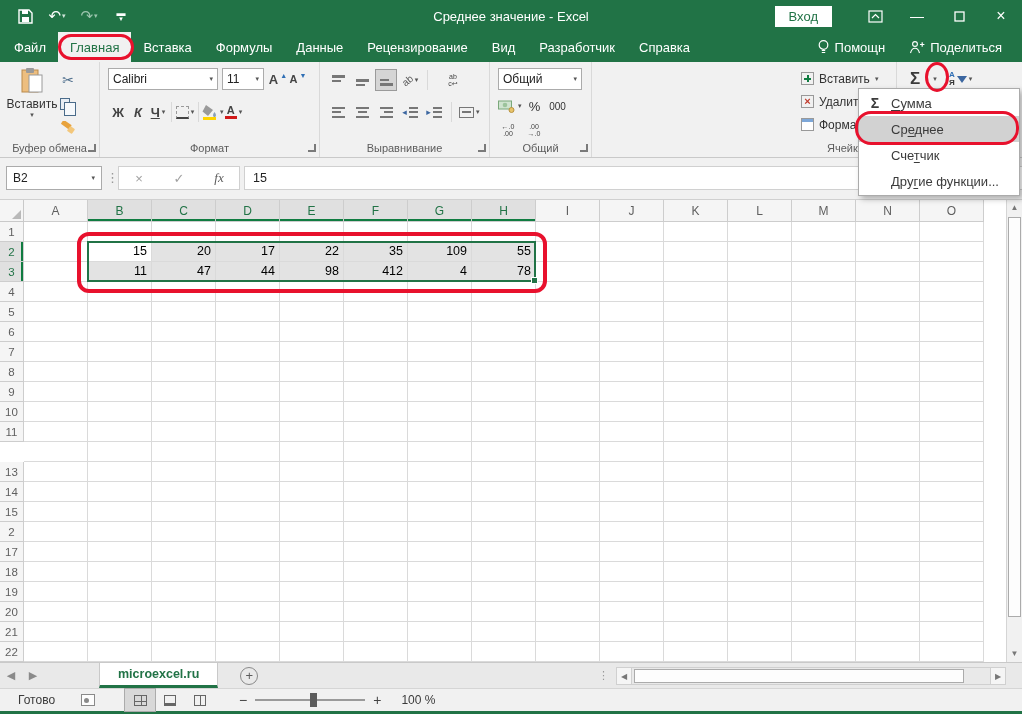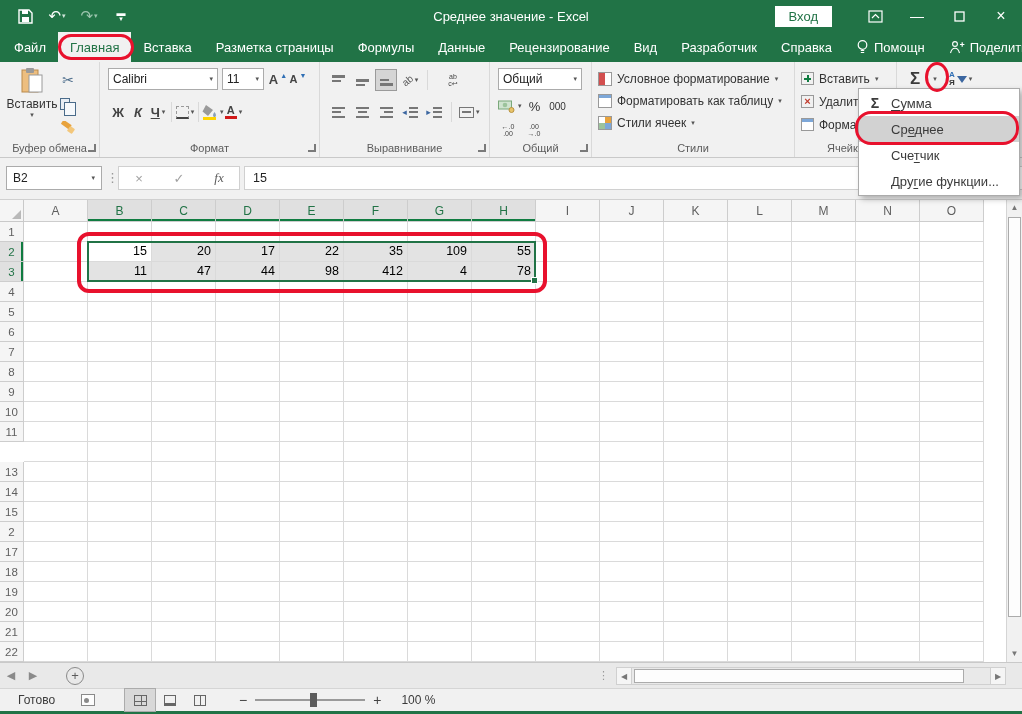--- a/index.html
+++ b/index.html
@@ -181,23 +181,20 @@
       <div class="rtab">
         <span>Файл</span>
       </div>
       <div class="rtab active">
         <span>Главная</span>
       </div>
       <div class="rtab">
         <span>Вставка</span>
       </div>
       <div class="rtab">
-        <span>Разметка страницы</span>
-      </div>
-      <div class="rtab">
         <span>Формулы</span>
       </div>
       <div class="rtab">
         <span>Данные</span>
       </div>
       <div class="rtab">
         <span>Рецензирование</span>
       </div>
       <div class="rtab">
         <span>Вид</span>
@@ -420,38 +417,20 @@
             <span class="mini">←.0<br>.00</span>
           </span>
         <span class="sbtn">
             <span class="mini">.00<br>→.0</span>
           </span>
       </div>
       <span class="glabel">Общий</span>
       <span class="dlg"></span>
     </div>
 
-    <div class="rgroup" style="left:592px;width:203px;padding-top:6px">
-      <div class="stylerow">
-        <span class="sq" style="background:linear-gradient(90deg,#d34f4f 50%,#fff 50%);border:1px solid #999"></span>
-        <span>Условное форматирование</span>
-          <span class="dd">▾</span>
-      </div>
-      <div class="stylerow">
-        <span class="sq" style="border:1px solid #999;background:linear-gradient(#7da7d8 3px,#fff 3px) ,#fff"></span>
-        <span>Форматировать как таблицу</span>
-          <span class="dd">▾</span>
-      </div>
-      <div class="stylerow">
-        <span class="sq" style="border:1px solid #999;background:conic-gradient(#e8a33d 25%,#7da7d8 0 50%,#9cc39c 0 75%,#fff 0)"></span>
-        <span>Стили ячеек</span>
-          <span class="dd">▾</span>
-      </div>
-      <span class="glabel">Стили</span>
-    </div>
 
     <div class="rgroup" style="left:795px;width:102px;padding-top:5px">
       <div class="cellrow">
         <span class="sq" style="width:13px;height:13px;border:1px solid #999;background:linear-gradient(#107c41,#107c41) 50% 50%/7px 2px no-repeat,linear-gradient(#107c41,#107c41) 50% 50%/2px 7px no-repeat"></span>
         <span>Вставить</span>
           <span class="dd">▾</span>
       </div>
       <div class="cellrow">
         <span class="sq" style="width:13px;height:13px;border:1px solid #999;color:#c0392b;font-weight:bold;font-size:11px;line-height:11px;text-align:center">×</span>
         <span>Удалить</span>
@@ -895,20 +874,21 @@
       </div>
       <div class="mitem">
         <span class="micon"></span>
         <span class="mlabel">Дру<u>г</u>ие функции...</span>
       </div>
     </div>
 
   <div id="sheettabs">
     <span class="tnav">◀</span>
     <span class="tnav">▶</span>
+    <div id="activesheet">microexcel.ru</div>
     <span id="addsheet">+</span>
     <span id="hdots">⋮</span>
     <div id="hscroll">
       <span class="harrow">◀</span>
       <div id="htrack">
           <div id="hthumb"></div>
         </div>
       <span class="harrow">▶</span>
     </div>
   </div>

